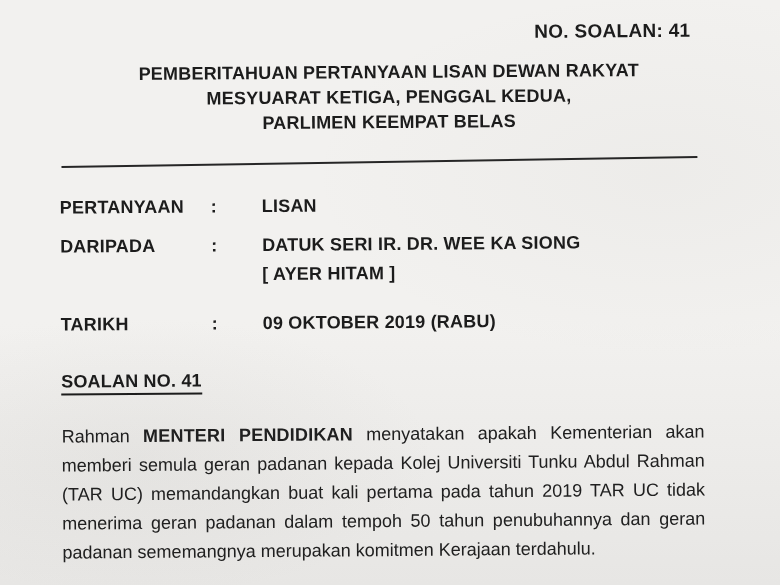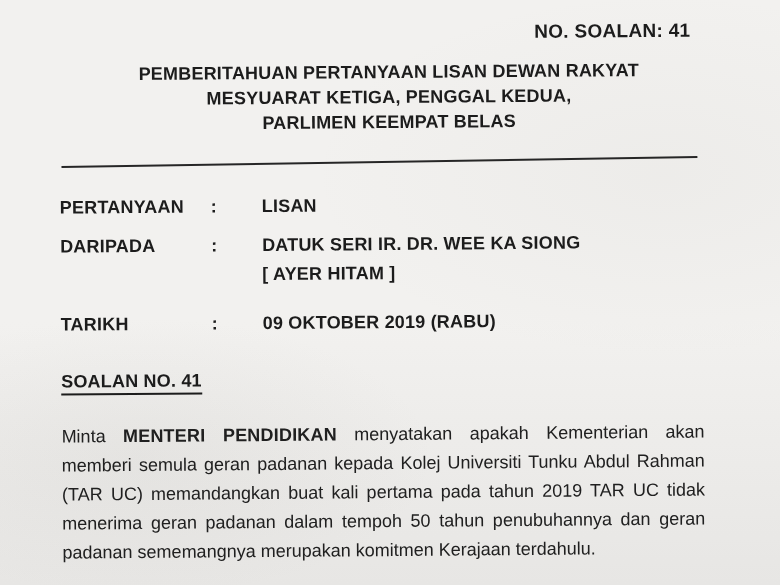--- a/index.html
+++ b/index.html
@@ -127,17 +127,17 @@
           <div>09 OKTOBER 2019 (RABU)</div>
         </div>
       </div>
 
     </div>
 
     <div class="section-heading">
       <span>SOALAN NO. 41</span>
     </div>
 
-    <p class="body-para"><span>Minta </span><b>MENTERI PENDIDIKAN</b><span> menyatakan apakah Kementerian akan memberi semula geran padanan kepada Kolej Universiti Tunku Abdul Rahman (TAR UC) memandangkan buat kali pertama pada tahun 2019 TAR UC tidak menerima geran padanan dalam tempoh 50 tahun penubuhannya dan geran padanan sememangnya merupakan komitmen Kerajaan terdahulu.</span></p>
+    <p class="body-para"><span>Rahman </span><b>MENTERI PENDIDIKAN</b><span> menyatakan apakah Kementerian akan memberi semula geran padanan kepada Kolej Universiti Tunku Abdul Rahman (TAR UC) memandangkan buat kali pertama pada tahun 2019 TAR UC tidak menerima geran padanan dalam tempoh 50 tahun penubuhannya dan geran padanan sememangnya merupakan komitmen Kerajaan terdahulu.</span></p>
 
   </div>
 
 </div>
 
 </body></html>

